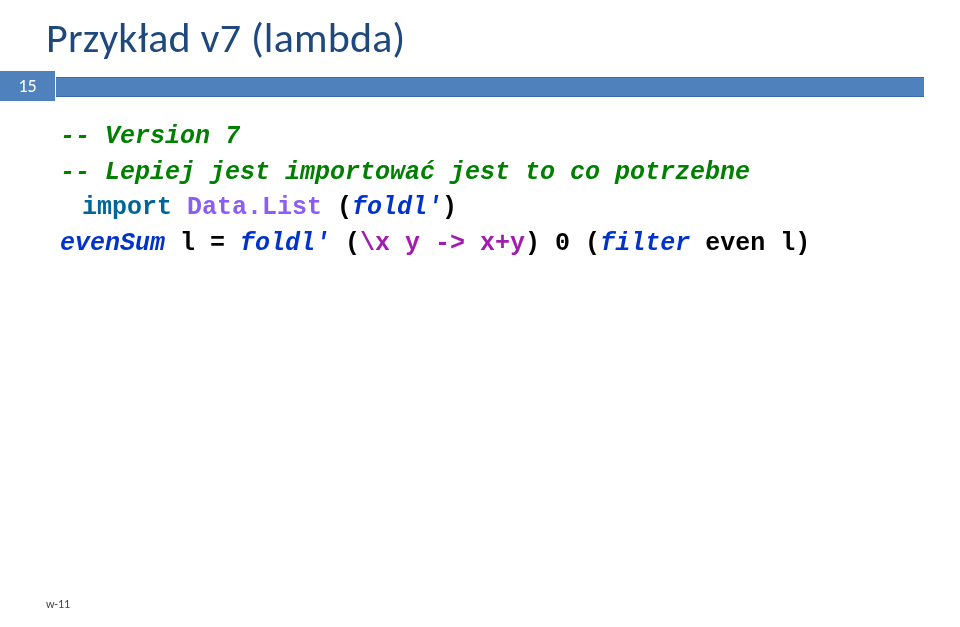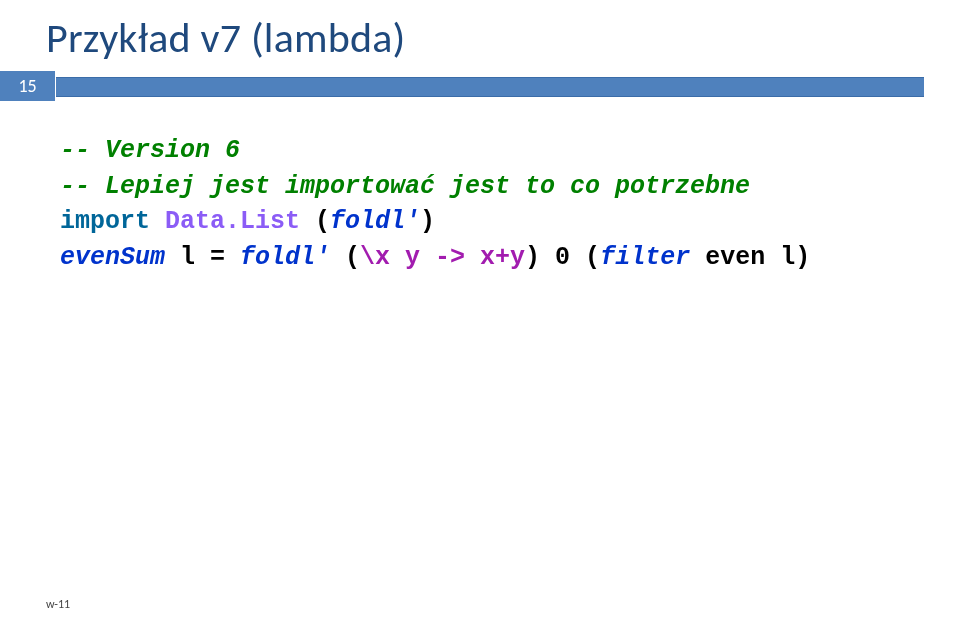--- a/index.html
+++ b/index.html
@@ -21,21 +21,21 @@
   .title {
     font-size: 42px;
     font-weight: 400;
     color: #1f497d;
     padding: 12px 0 8px 46px;
     letter-spacing: 0.2px;
   }
   .badge-bar {
     position: relative;
     height: 30px;
-    margin-bottom: 32px;
+    margin-bottom: 18px;
   }
   .badge {
     position: absolute;
     left: 0;
     top: 0;
     width: 55px;
     height: 30px;
     background: #4f81bd;
     color: #ffffff;
     font-size: 18px;
@@ -57,21 +57,21 @@
   .code-block {
     padding: 0 0 0 60px;
     font-family: "Courier New", Courier, monospace;
     font-size: 25px;
     font-weight: bold;
     line-height: 1.42;
     white-space: pre;
   }
   .c-green  { color: #008000; font-style: italic; }
   .c-orange { color: #8b5cf6; }
-  .c-import { color: #006699; }
+  .c-import { color: #006699; margin-left: 22px; }
   .c-blue   { color: #0033cc; font-style: italic; }
   .c-black  { color: #000000; }
   .c-gray   { color: #a21caf; }
   .footer {
     position: absolute;
     left: 46px;
     bottom: 16px;
     font-size: 12px;
     color: #444444;
   }
@@ -81,20 +81,20 @@
 
 <div class="slide">
 
   <div class="title">Przykład v7 (lambda)</div>
 
   <div class="badge-bar">
     <div class="badge">15</div>
     <div class="bar"></div>
   </div>
 
-  <div class="code-block"><span class="c-green">-- Version 6</span>
+  <div class="code-block"><span class="c-green">-- Version 7</span>
 <span class="c-green">-- Lepiej jest importować jest to co potrzebne</span>
 <span class="c-import">import</span><span class="c-orange"> Data.List</span><span class="c-black"> (</span><span class="c-blue">foldl'</span><span class="c-black">)</span>
 <span class="c-blue">evenSum</span><span class="c-black"> l = </span><span class="c-blue">foldl'</span><span class="c-black"> (</span><span class="c-gray">\x y -&gt; x+y</span><span class="c-black">) 0 (</span><span class="c-blue">filter</span><span class="c-black"> even l)</span></div>
 
   <div class="footer">w-11</div>
 
 </div>
 
 </body></html>

